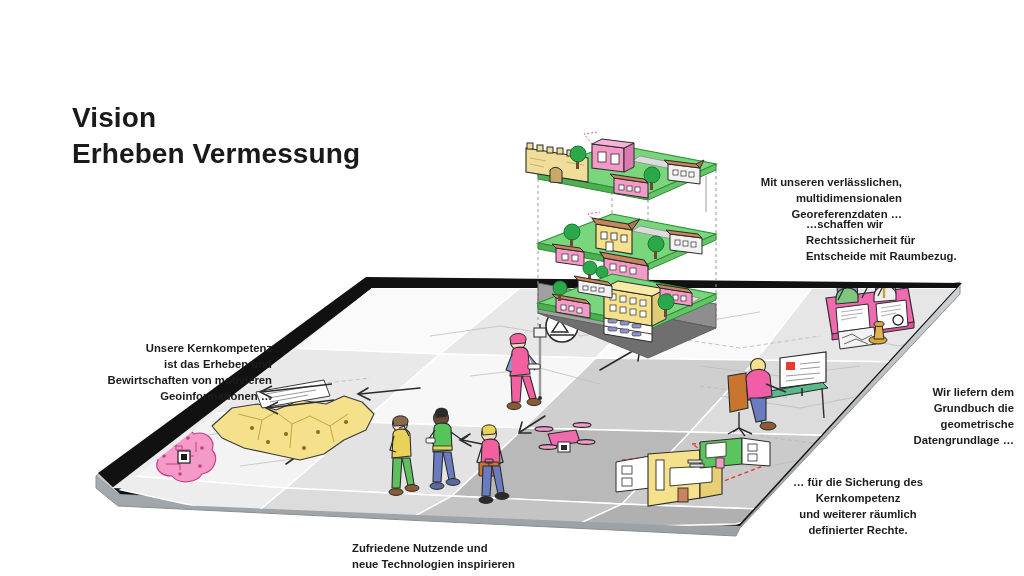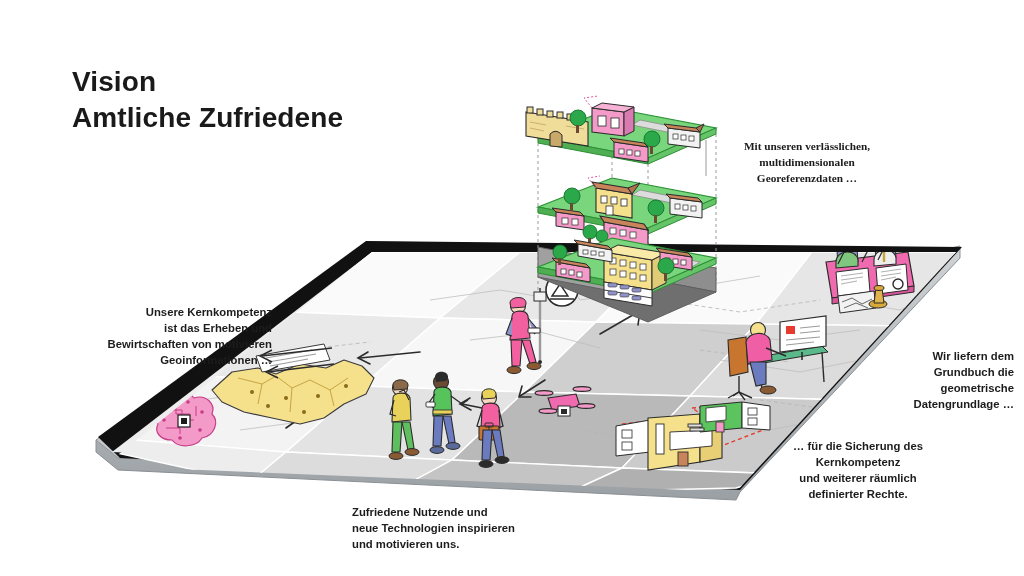--- a/index.html
+++ b/index.html
@@ -2,54 +2,54 @@
 <html><head>
 <meta charset="utf-8">
 <title>Vision Amtliche Vermessung</title>
 <style>
   html,body{margin:0;padding:0;}
   body{
     width:1024px;height:576px;overflow:hidden;background:#ffffff;
     font-family:"Liberation Sans","DejaVu Sans",sans-serif;
     position:relative;
   }
-  #stage{position:absolute;inset:0;width:1024px;height:474px;}
+  #stage{position:absolute;inset:0;width:1024px;height:474px;margin-top:36px;}
   svg.layer{position:absolute;left:0;top:0;width:1024px;height:576px;}
 
   
   #title-block{
     position:absolute;left:72px;top:64px;width:420px;
     font-weight:bold;font-size:28px;line-height:1.28;color:#1a1a1a;
     letter-spacing:.1px;
   }
   #title-block .l1{display:block;}
   #title-block .l2{display:block;}
 
   
   .caption{
     position:absolute;color:#1c1c1c;font-size:11.3px;line-height:1.42;
     font-weight:600;white-space:pre-line;
   }
 
-  #cap-georef   {left:712px;top:138px;width:190px;text-align:center;font-family:Liberation Serif, serif;}
+  #cap-georef   {left:712px;top:138px;width:190px;text-align:right;}
   #cap-recht    {left:806px;top:180px;width:180px;text-align:left;}
   #cap-grundbuch{left:846px;top:348px;width:168px;text-align:right;}
   #cap-sicherung{left:766px;top:438px;width:184px;text-align:center;}
   #cap-nutzende {left:352px;top:504px;width:230px;text-align:left;}
   #cap-kern     {left:66px;top:304px;width:206px;text-align:right;}
   #cap-wissen   {left:14px;top:374px;width:150px;text-align:right;}
 </style>
 </head>
 <body>
 
 <div id="stage">
 
   <div id="title-block">
     <span class="l1">Vision</span>
-    <span class="l2">Amtliche Zufriedene</span>
+    <span class="l2">Erheben Vermessung</span>
   </div>
 
   <svg class="layer" viewBox="0 0 1024 576">
     <defs>
       <clipPath id="screenClip">
         <polygon points="372,252 956,252 736,492 104,466"></polygon>
       </clipPath>
       <linearGradient id="bodyGrad" x1="0" y1="0" x2="0" y2="1">
         <stop offset="0" stop-color="#cfd3d6"></stop>
         <stop offset="1" stop-color="#9ba0a4"></stop>
@@ -593,20 +593,23 @@
 
     <g stroke="#9a9a9a" stroke-width="1" fill="none">
       <line x1="706" y1="140" x2="706" y2="176"></line>
     </g>
   </svg>
 
   <div class="caption" id="cap-georef">Mit unseren verlässlichen,
 multidimensionalen
 Georeferenzdaten …</div>
 
+  <div class="caption" id="cap-recht">…schaffen wir
+Rechtssicherheit für
+Entscheide mit Raumbezug.</div>
 
   <div class="caption" id="cap-grundbuch">Wir liefern dem
 Grundbuch die
 geometrische
 Datengrundlage …</div>
 
   <div class="caption" id="cap-sicherung">… für die Sicherung des
 Kernkompetenz
 und weiterer räumlich
 definierter Rechte.</div>

